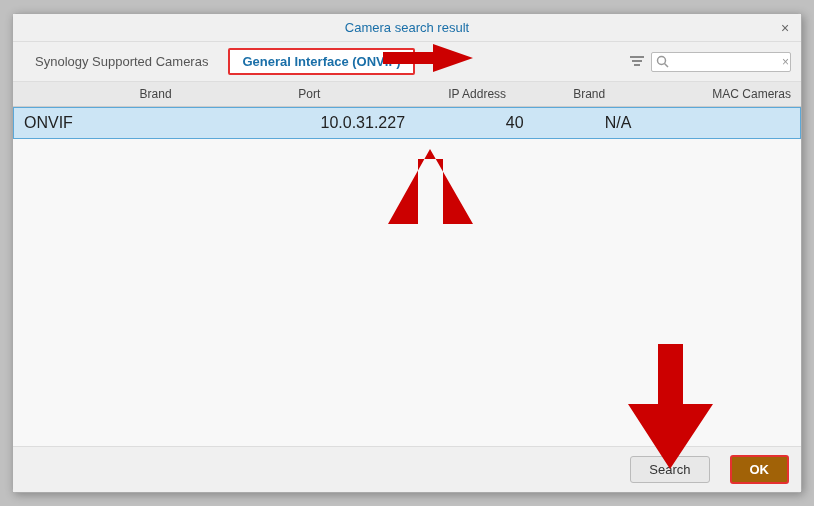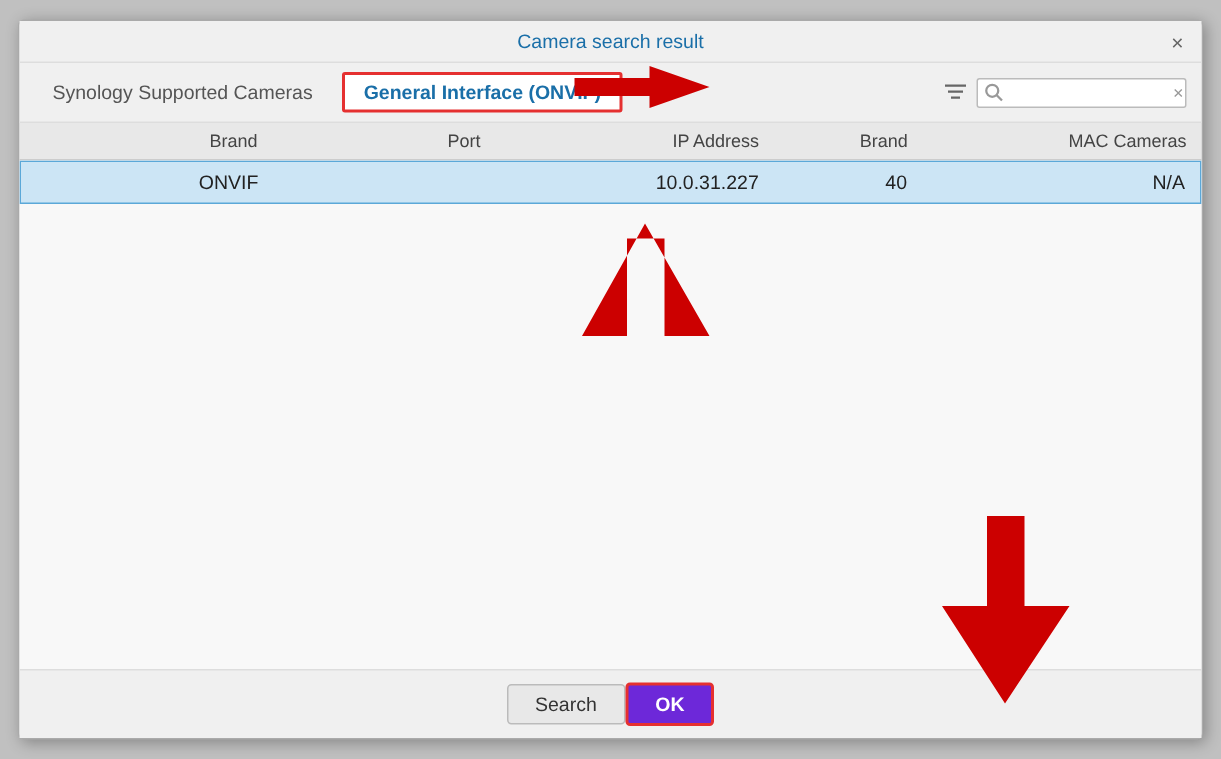--- a/index.html
+++ b/index.html
@@ -133,44 +133,44 @@
     }
     .table-row {
       display: grid;
       grid-template-columns: 1.2fr 1.2fr 1.5fr 0.8fr 1.5fr;
       padding: 6px 10px;
       border-bottom: 1px solid #e0e0e0;
       background: #cce5f5;
       border: 1px solid #5ba8d8;
     }
     .table-cell {
-      text-align: right;
-      font-size: 13px;
+      text-align: left;
+      font-size: 16px;
       color: #222;
     }
     .footer {
       display: flex;
-      justify-content: center;
+      justify-content: flex-end;
       align-items: center;
       padding: 8px 12px;
       border-top: 1px solid #ddd;
       background: #f0f0f0;
-      gap: 0;
+      gap: 20px;
     }
     .btn {
       padding: 5px 18px;
       font-size: 13px;
       border-radius: 3px;
       cursor: pointer;
       border: 1px solid #bbb;
       background: #e8e8e8;
       color: #333;
     }
     .btn-primary {
-      background: #6d28d9;
+      background: #a16207;
       color: #fff;
       border: 2px solid #e53030;
       font-weight: bold;
     }
     .annotations-layer {
       position: absolute;
       top: 0; left: 0;
       width: 100%; height: 100%;
       pointer-events: none;
     }

